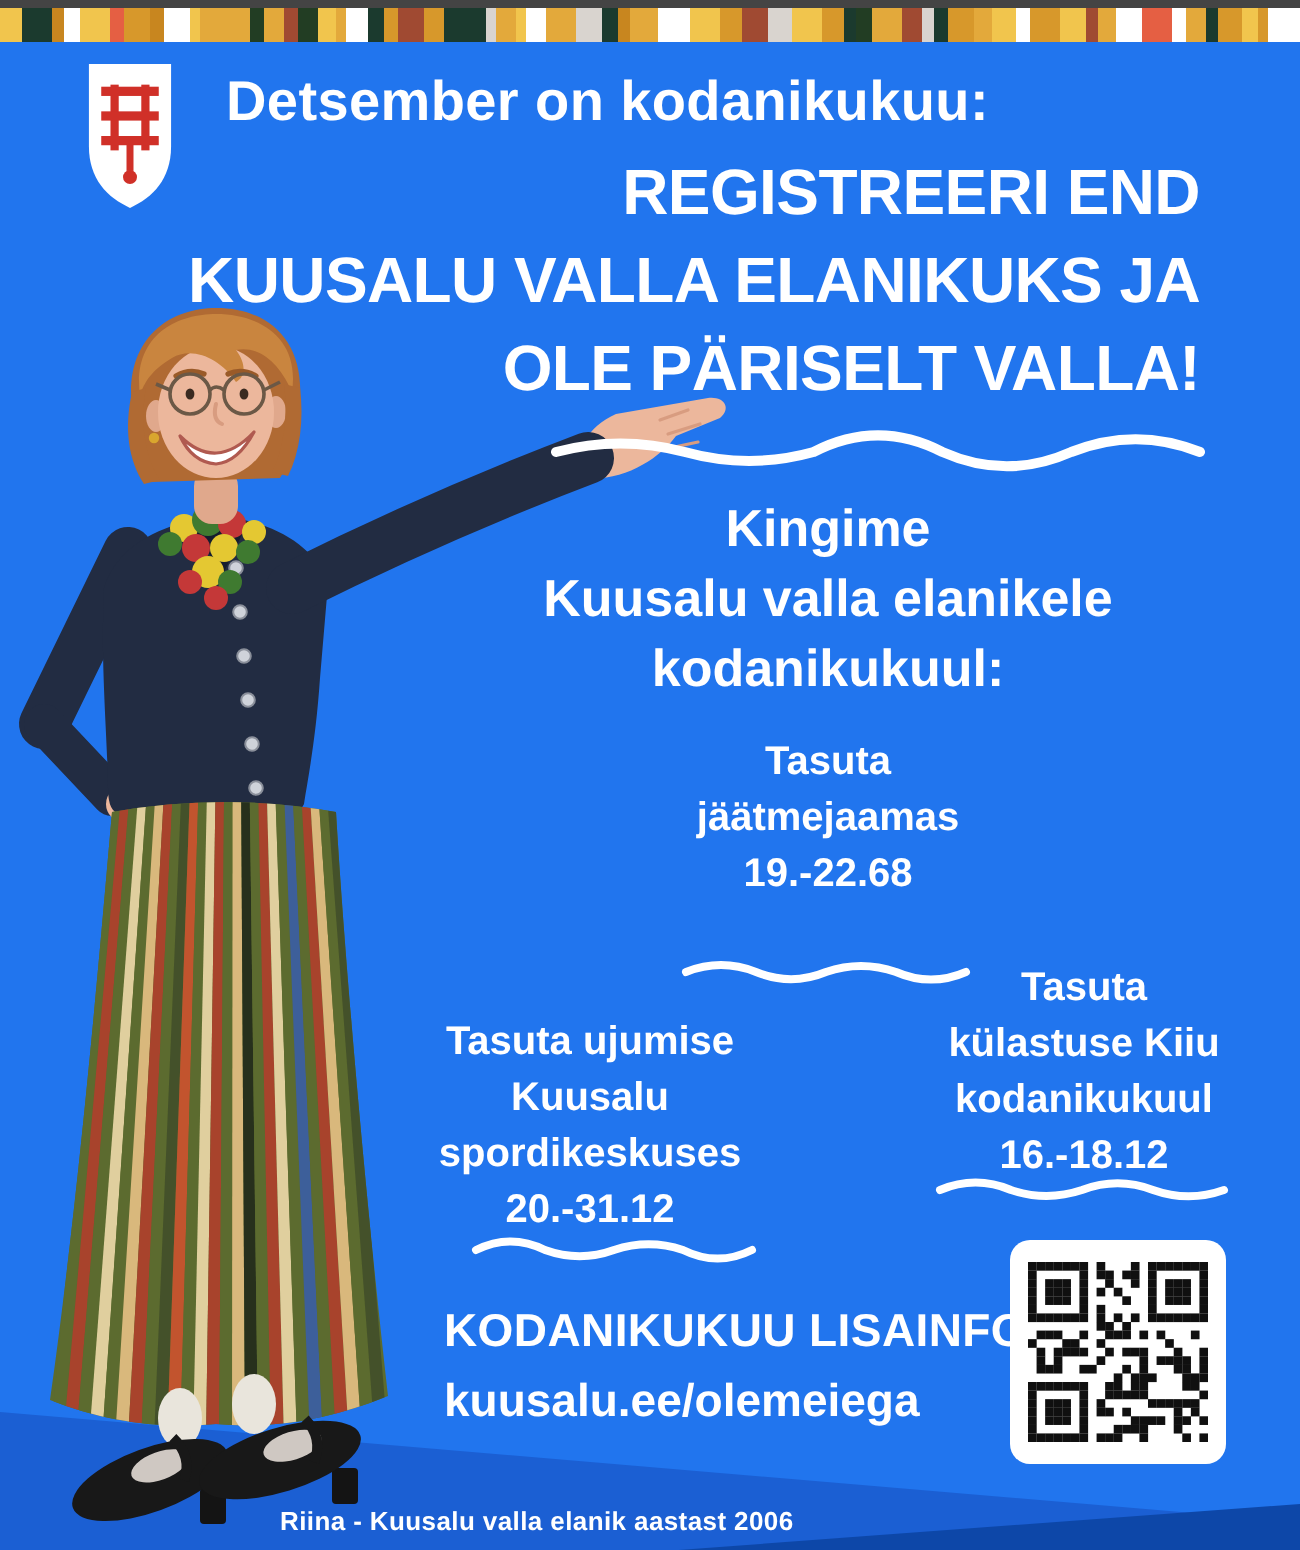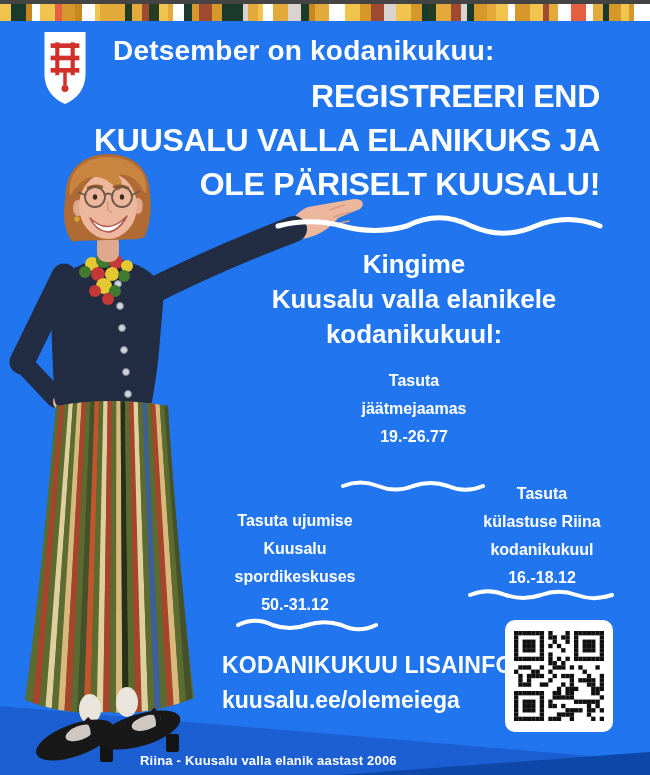--- a/index.html
+++ b/index.html
@@ -19,21 +19,21 @@
   
   .band{position:absolute;left:0;top:0;width:650px;height:775px;z-index:1;}
   .band.medium{background:var(--band-medium);clip-path:polygon(0 702px,650px 757px,650px 775px,0 775px);}
   .band.dark{background:var(--band-dark);clip-path:polygon(285px 775px,650px 748px,650px 775px);z-index:2;}
   
   .arms{position:absolute;left:42px;top:26px;width:46px;height:76px;z-index:4;}
   
   .eyebrow{position:absolute;left:113px;top:31px;font-size:28px;font-weight:700;letter-spacing:.2px;z-index:4;}
   .headline{position:absolute;right:50px;top:70px;text-align:right;font-size:32px;line-height:44px;font-weight:800;letter-spacing:-.3px;z-index:4;}
   .subheading{position:absolute;left:244px;top:243px;width:340px;text-align:center;font-size:26px;line-height:35px;font-weight:700;z-index:4;}
-  .offer{position:absolute;width:212px;text-align:center;font-size:16px;line-height:28px;font-weight:700;z-index:4;}
+  .offer{position:absolute;width:212px;text-align:center;font-size:20px;line-height:28px;font-weight:700;z-index:4;}
   .offer.top{left:308px;top:363px;}
   .offer.left{left:189px;top:503px;}
   .offer.right{left:436px;top:476px;}
   .info{position:absolute;left:222px;top:648px;z-index:4;}
   .info .label{font-size:23px;font-weight:800;letter-spacing:.2px;}
   .info .url{font-size:23px;font-weight:700;margin-top:8px;}
   .caption{position:absolute;left:140px;top:749px;font-size:13px;font-weight:700;z-index:4;letter-spacing:.2px;}
   
   .wave{position:absolute;z-index:4;}
   .wave path{fill:none;stroke:#fff;stroke-linecap:round;}
@@ -128,21 +128,21 @@
       <rect x="8" y="37" width="28" height="4.5"></rect>
       <rect x="20.3" y="41" width="3.4" height="13"></rect>
       <circle cx="22" cy="57" r="3.4"></circle>
     </g>
   </svg>
 
   <div class="eyebrow">Detsember on kodanikukuu:</div>
   <div class="headline">
     <div>REGISTREERI END</div>
     <div>KUUSALU VALLA ELANIKUKS JA</div>
-    <div>OLE PÄRISELT KUUSALU!</div>
+    <div>OLE PÄRISELT VALLA!</div>
   </div>
 
   <svg class="wave" style="left:274px;top:206px;" width="330" height="32" viewBox="0 0 330 32">
       <path d="M4 16 q 32.2 -8.5 64.4 0 q 32.2 8.9 64.4 0 q 32.2 -16.6 64.4 0 q 32.2 14.3 64.4 0 q 32.2 -12.8 64.4 0" stroke-width="5"></path>
     </svg>
 
   <svg class="figure" viewBox="0 0 370 635">
     <defs>
       <clipPath id="skirtClip">
         <path d="M56,262 C50,330 40,450 25,556 Q65,572 108,568 Q150,572 194,554 C182,448 172,330 168,262 Q112,252 56,262 Z"></path>
@@ -261,39 +261,39 @@
 
   <div class="subheading">
     <div>Kingime</div>
     <div>Kuusalu valla elanikele</div>
     <div>kodanikukuul:</div>
   </div>
 
   <div class="offer top">
     <div>Tasuta</div>
     <div>jäätmejaamas</div>
-    <div>19.-26.77</div>
+    <div>19.-22.68</div>
   </div>
   <svg class="wave" style="left:339px;top:474px;" width="148" height="16" viewBox="0 0 148 16">
       <path d="M4 8 q 17.5 -6.9 35.0 0 q 17.5 7.2 35.0 0 q 17.5 -6.1 35.0 0 q 17.5 7.6 35.0 0" stroke-width="4"></path>
     </svg>
 
   <div class="offer left">
     <div>Tasuta ujumise</div>
     <div>Kuusalu</div>
     <div>spordikeskuses</div>
-    <div>50.-31.12</div>
+    <div>20.-31.12</div>
   </div>
   <svg class="wave" style="left:234px;top:613px;" width="146" height="16" viewBox="0 0 146 16">
       <path d="M4 8 q 17.3 -8.5 34.5 0 q 17.3 6.2 34.5 0 q 17.3 -5.7 34.5 0 q 17.3 8.6 34.5 0" stroke-width="4"></path>
     </svg>
 
   <div class="offer right">
     <div>Tasuta</div>
-    <div>külastuse Riina</div>
+    <div>külastuse Kiiu</div>
     <div>kodanikukuul</div>
     <div>16.-18.12</div>
   </div>
   <svg class="wave" style="left:466px;top:583px;" width="150" height="16" viewBox="0 0 150 16">
       <path d="M4 8 q 17.8 -7.4 35.5 0 q 17.8 5.9 35.5 0 q 17.8 -6.7 35.5 0 q 17.8 6.3 35.5 0" stroke-width="4"></path>
     </svg>
 
   <div class="info">
     <div class="label">KODANIKUKUU LISAINFO:</div>
     <div class="url">kuusalu.ee/olemeiega</div>

